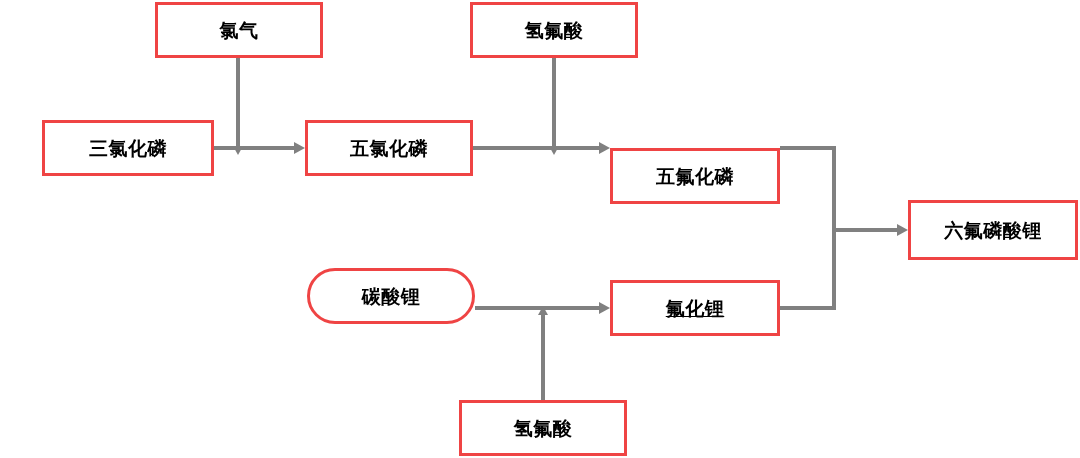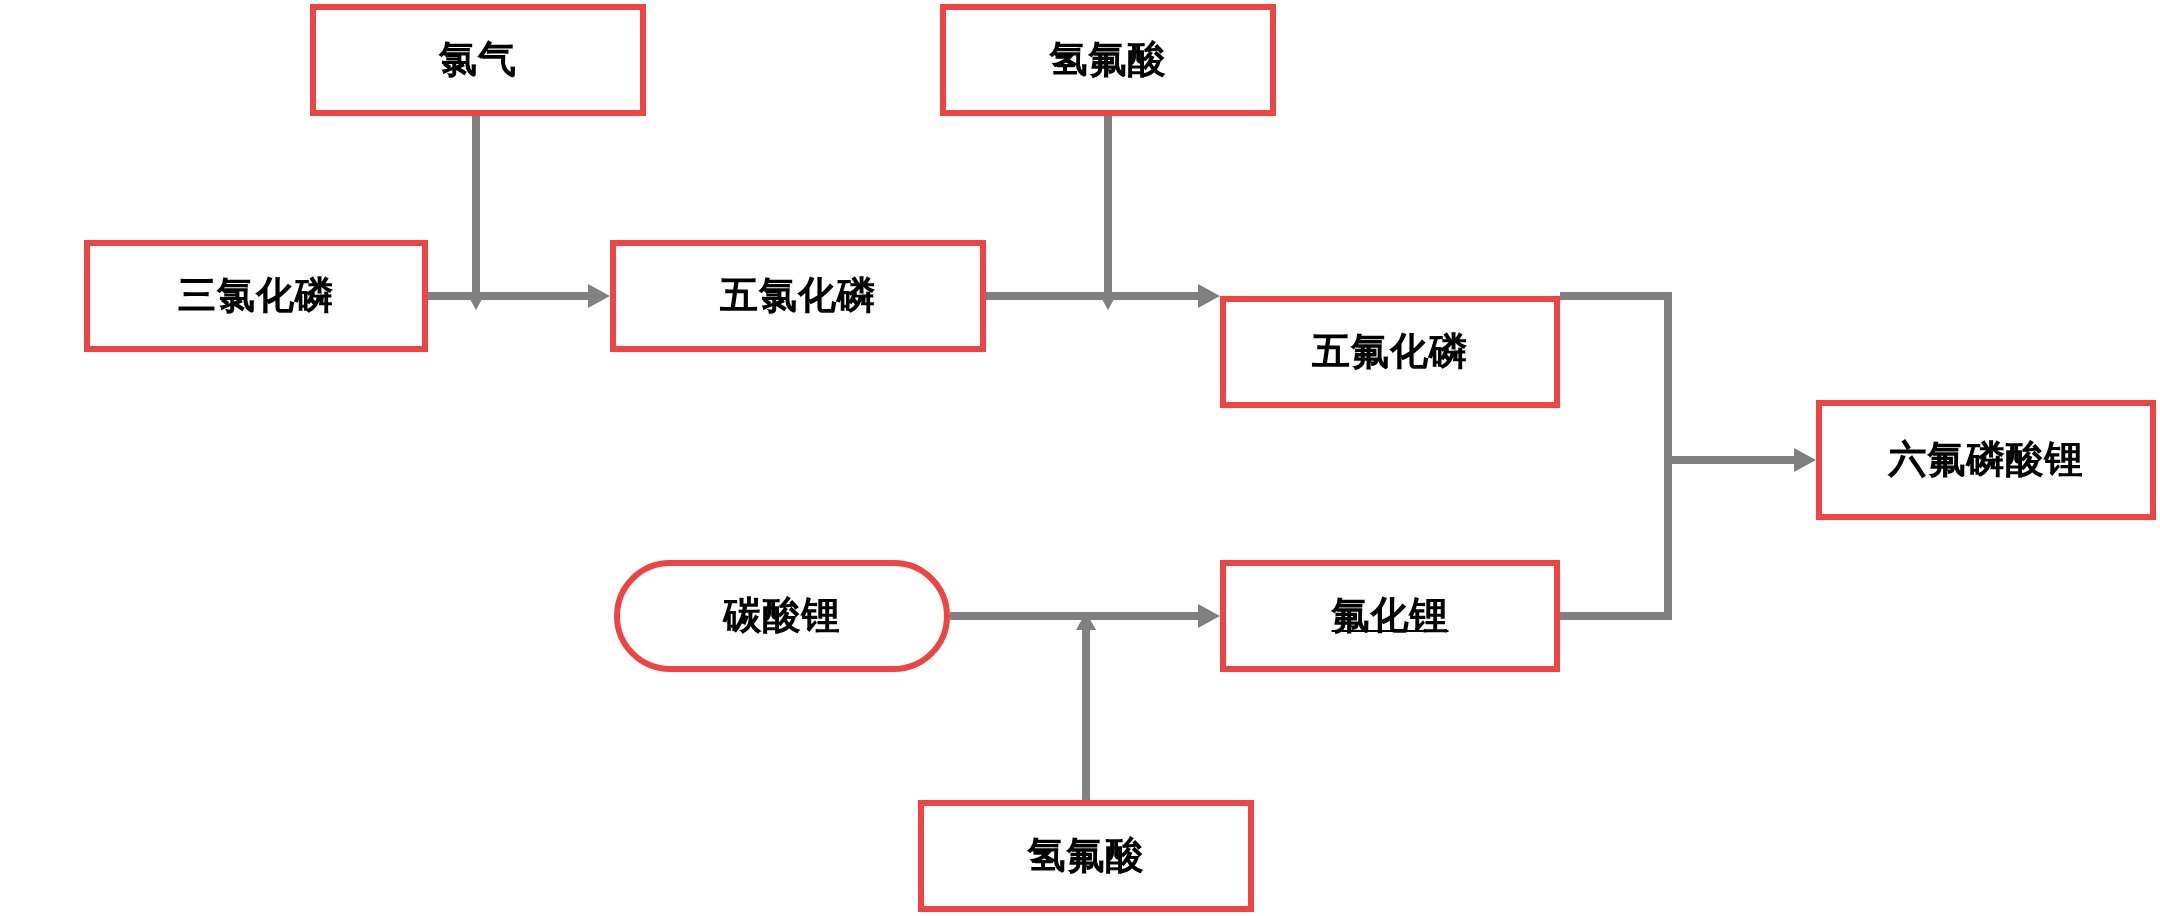--- a/index.html
+++ b/index.html
@@ -109,29 +109,29 @@
   </div>
 
   <div class="node" style="left:470px; top:2px; width:168px; height:56px;">
     <span class="node-label">氢氟酸</span>
   </div>
 
   <div class="node" style="left:2px; top:120px; width:172px; height:56px;margin-left:40px;">
     <span class="node-label">三氯化磷</span>
   </div>
 
-  <div class="node" style="left:305px; top:120px; width:188px; height:56px;">
+  <div class="node" style="left:305px; top:120px; width:168px; height:56px;">
     <span class="node-label">五氯化磷</span>
   </div>
 
   <div class="node" style="left:610px; top:120px; width:170px; height:56px;margin-top:28px;">
     <span class="node-label">五氟化磷</span>
   </div>
 
-  <div class="node" style="left:307px; top:280px; width:168px; height:56px;border-radius:28px;">
+  <div class="node" style="left:307px; top:268px; width:168px; height:56px;border-radius:28px;">
     <span class="node-label">碳酸锂</span>
   </div>
 
   <div class="node" style="left:610px; top:280px; width:170px; height:56px;text-decoration:underline;">
     <span class="node-label">氟化锂</span>
   </div>
 
   <div class="node" style="left:459px; top:400px; width:168px; height:56px;">
     <span class="node-label">氢氟酸</span>
   </div>

